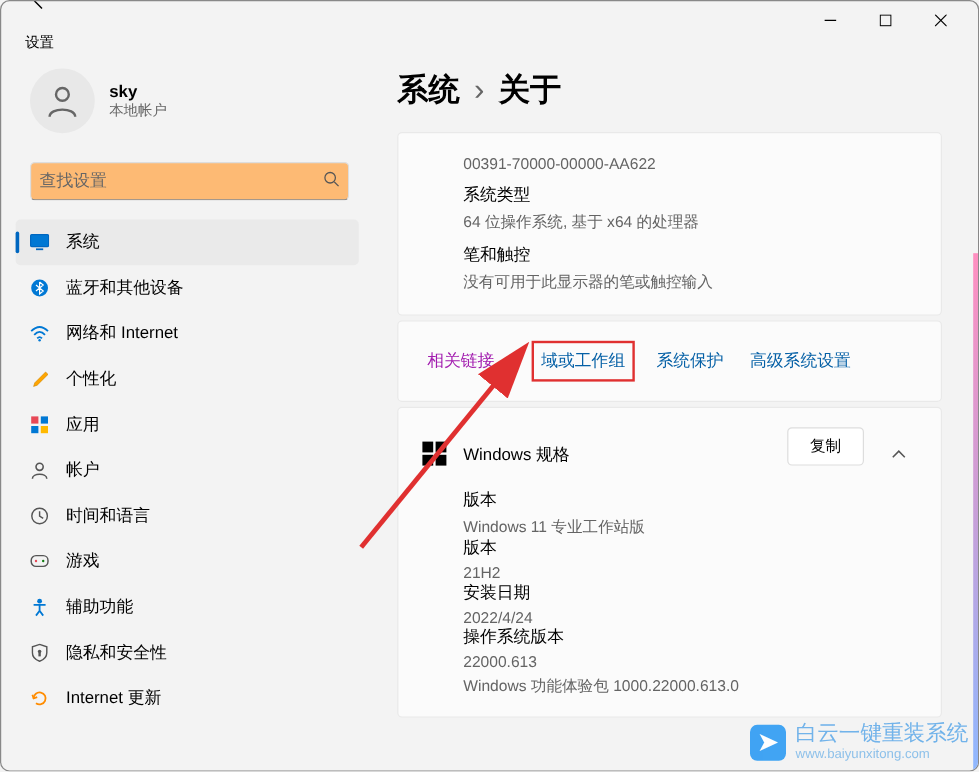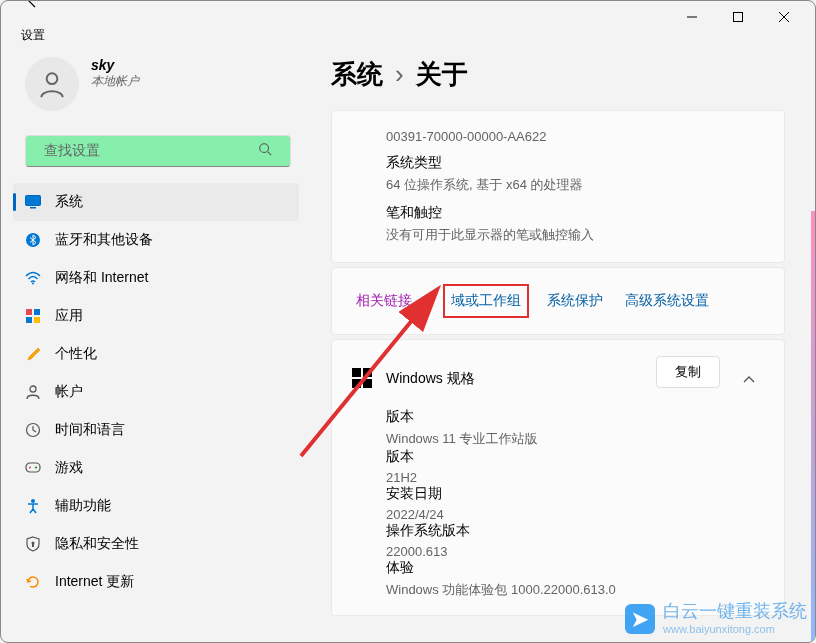--- a/index.html
+++ b/index.html
@@ -6,26 +6,26 @@
 body { width: 816px; height: 643px; background: #f3f3f3; overflow: hidden; position: relative; }
 .window { width: 816px; height: 643px; background: #f3f3f3; border: 1px solid #888; border-radius: 8px; position: relative; overflow: hidden; }
 .titlebar { height: 32px; display: flex; justify-content: space-between; align-items: center; padding: 0 8px 0 20px; }
 .titlebar-left { display: flex; align-items: center; gap: 16px; flex-direction: column; }
 .back-btn { width: 20px; height: 20px; display: flex; align-items: center; justify-content: center; cursor: pointer; }
 .app-title { font-size: 12px; color: #000; }
 .win-controls { display: flex; gap: 0; }
 .win-btn { width: 46px; height: 32px; display: flex; align-items: center; justify-content: center; cursor: pointer; font-size: 10px; }
 .content { display: flex; height: calc(100% - 32px); }
 .sidebar { width: 310px; padding: 0 0 0 0; display: flex; flex-direction: column; }
-.user-section { display: flex; gap: 12px; padding: 24px 20px 20px 24px; font-style: italic; }
+.user-section { display: flex; align-items: center; gap: 12px; padding: 24px 20px 20px 24px; }
 .avatar { width: 54px; height: 54px; border-radius: 50%; background: #e8e8e8; display: flex; align-items: center; justify-content: center; }
 .user-info { display: flex; flex-direction: column; }
 .user-name { font-size: 14px; font-weight: 600; color: #000; }
 .user-type { font-size: 12px; color: #666; }
-.search-box { margin: 4px 20px 12px 24px; height: 32px; background: #86efac; border: 1px solid #ddd; border-radius: 4px; display: flex; align-items: center; padding: 0 18px; justify-content: space-between; border-bottom: 1px solid #888; }
+.search-box { margin: 4px 20px 12px 24px; height: 32px; background: #fdba74; border: 1px solid #ddd; border-radius: 4px; display: flex; align-items: center; padding: 0 7px; justify-content: space-between; border-bottom: 1px solid #888; }
 .search-placeholder { color: #666; font-size: 14px; }
 .nav-list { flex: 1; overflow-y: auto; padding: 4px 12px 0 12px; }
 .nav-item { display: flex; align-items: center; gap: 14px; padding: 10px 12px; border-radius: 4px; cursor: pointer; font-size: 14px; color: #000; position: relative; }
 .nav-item.active { background: #eaeaea; }
 .nav-item.active::before { content: ""; position: absolute; left: 0; top: 10px; bottom: 10px; width: 3px; background: #0067c0; border-radius: 2px; }
 .nav-icon { width: 16px; height: 16px; display: flex; align-items: center; justify-content: center; font-size: 14px; }
 .main { flex: 1; padding: 24px 30px 0 20px; overflow-y: auto; }
 .breadcrumb { display: flex; align-items: center; gap: 12px; font-size: 26px; font-weight: 600; margin-bottom: 18px; }
 .bc-sep { color: #666; font-weight: 400; }
 .info-block { background: #fbfbfb; border: 1px solid #e9e9e9; border-radius: 4px; padding: 8px 24px 18px 54px; margin-bottom: 4px; }
@@ -135,35 +135,35 @@
               <svg width="16" height="14">
                 <path d="M1 5 Q8 -2 15 5 M3.5 8 Q8 3 12.5 8 M6 11 Q8 9 10 11" stroke="#0078d4" fill="none" stroke-width="1.5"></path>
                 <circle cx="8" cy="12.5" r="1" fill="#0078d4"></circle>
               </svg>
             </span>
           <span>网络和 Internet</span>
         </div>
         <div class="nav-item">
           <span class="nav-icon">
               <svg width="16" height="16">
+                <path d="M13 2 L15 4 L6 13 L3 14 L4 11 Z" fill="#ffa500" stroke="#cc8400" stroke-width="0.5"></path>
+              </svg>
+            </span>
+          <span>个性化</span>
+        </div>
+        <div class="nav-item">
+          <span class="nav-icon">
+              <svg width="16" height="16">
                 <rect x="1" y="1" width="6" height="6" fill="#e74856"></rect>
                 <rect x="9" y="1" width="6" height="6" fill="#0078d4"></rect>
                 <rect x="1" y="9" width="6" height="6" fill="#0078d4"></rect>
                 <rect x="9" y="9" width="6" height="6" fill="#ffb900"></rect>
               </svg>
             </span>
           <span>应用</span>
-        </div>
-        <div class="nav-item">
-          <span class="nav-icon">
-              <svg width="16" height="16">
-                <path d="M13 2 L15 4 L6 13 L3 14 L4 11 Z" fill="#ffa500" stroke="#cc8400" stroke-width="0.5"></path>
-              </svg>
-            </span>
-          <span>个性化</span>
         </div>
         <div class="nav-item">
           <span class="nav-icon">
               <svg width="16" height="16">
                 <circle cx="8" cy="5" r="3" fill="none" stroke="#555" stroke-width="1.3"></circle>
                 <path d="M2 15 C2 10 14 10 14 15" fill="none" stroke="#555" stroke-width="1.3"></path>
               </svg>
             </span>
           <span>帐户</span>
         </div>
@@ -270,21 +270,20 @@
           </div>
           <div class="spec-row">
             <div class="spec-label">安装日期</div>
             <div class="spec-value">2022/4/24</div>
           </div>
           <div class="spec-row">
             <div class="spec-label">操作系统版本</div>
             <div class="spec-value">22000.613</div>
           </div>
           <div class="spec-row">
-            <div class="spec-label">体验</div>
             <div class="spec-value">Windows 功能体验包 1000.22000.613.0</div>
           </div>
         </div>
       </div>
     </div>
   </div>
 
   <svg class="arrow-annotation" width="200" height="200">
     <defs>
         <marker id="ah" markerWidth="12" markerHeight="12" refX="10" refY="4" orient="auto">

